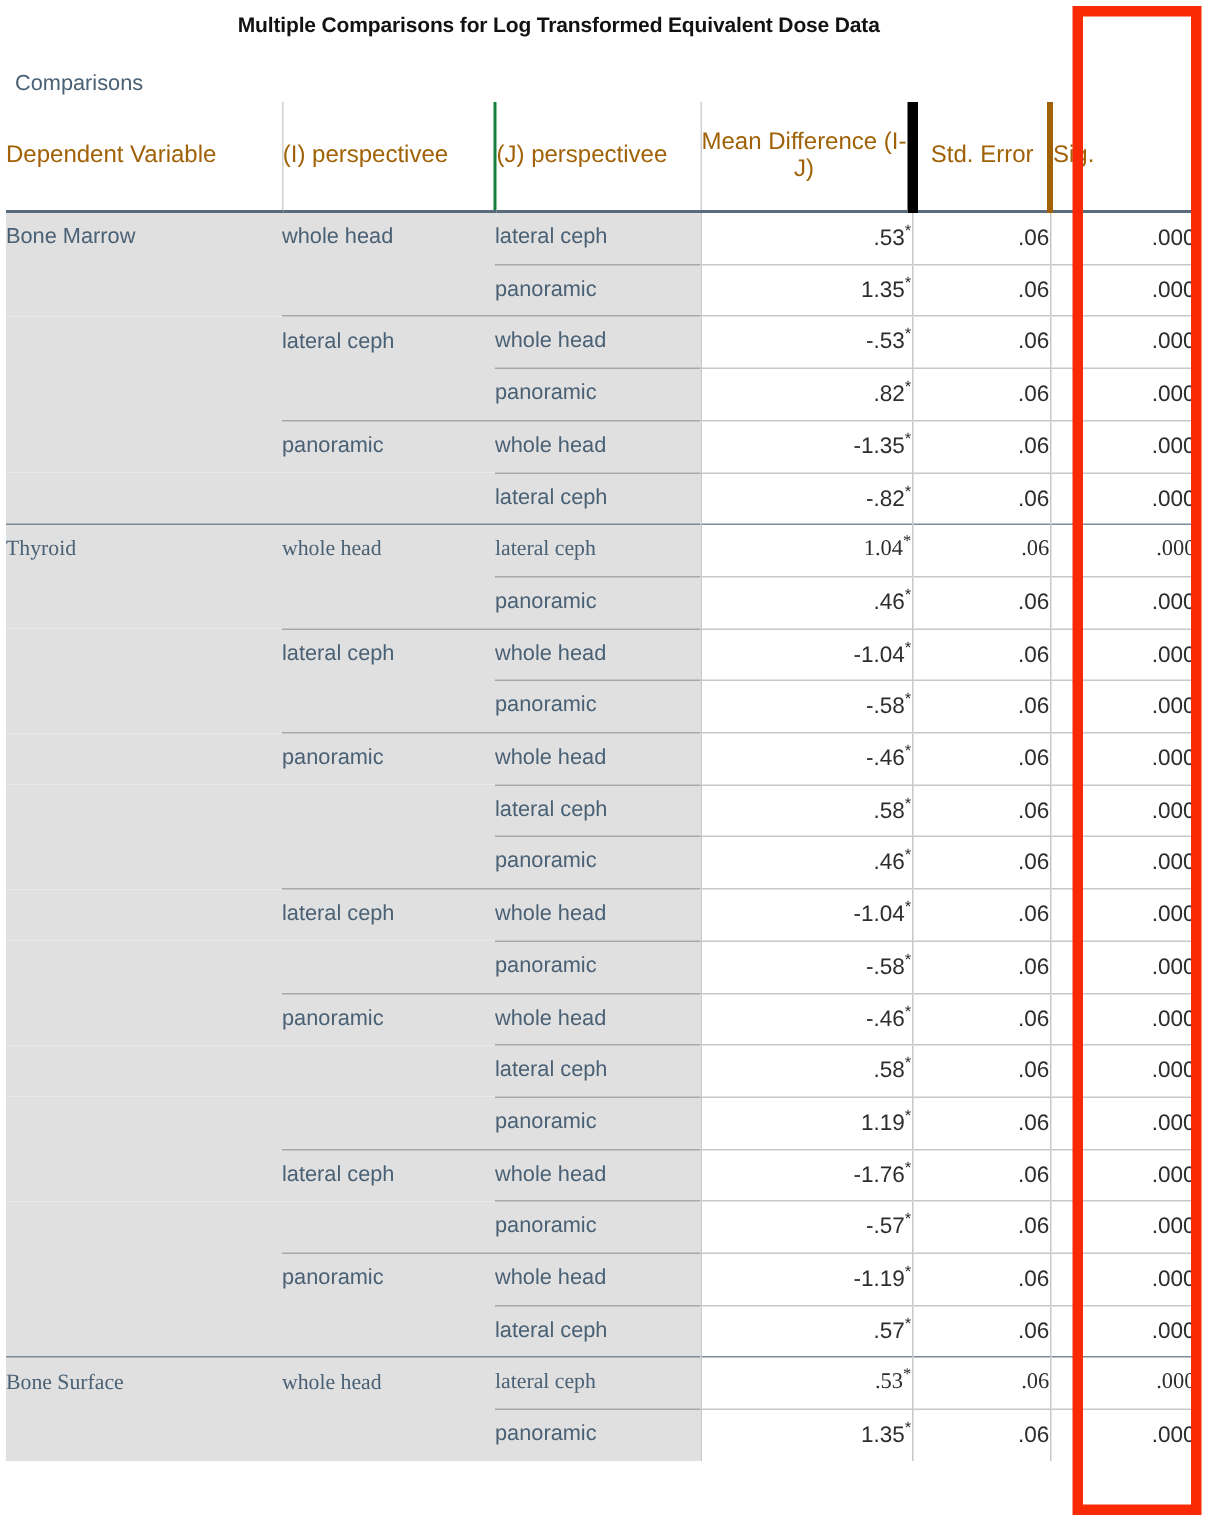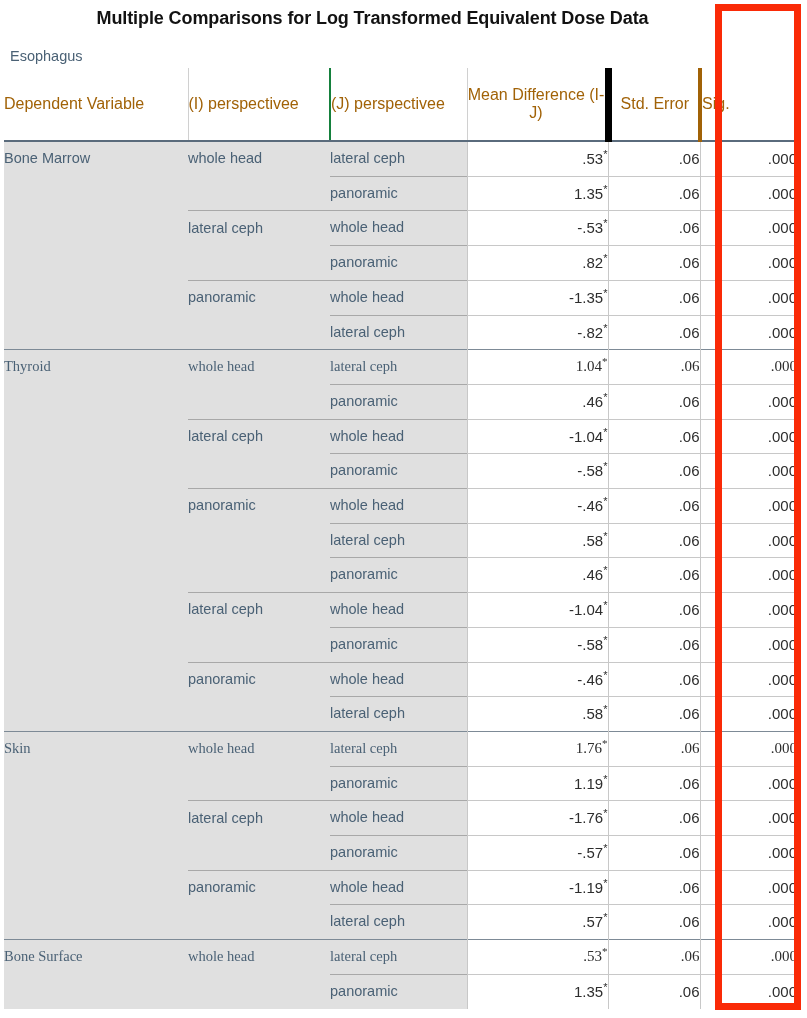--- a/index.html
+++ b/index.html
@@ -18,21 +18,21 @@
     background: #ffffff;
   }
 
   
   .title {
     position: absolute;
     top: 8px;
     left: 0;
     width: 745px;
     text-align: center;
-    font-size: 18px;
+    font-size: 14px;
     font-weight: bold;
     color: #121212;
     letter-spacing: -0.1px;
     white-space: nowrap;
   }
   .subtitle {
     position: absolute;
     top: 48px;
     left: 10px;
     font-size: 14.5px;
@@ -126,21 +126,21 @@
     pointer-events: none;
   }
 </style>
 </head>
 <body>
 
 <div id="page">
 
   <div class="title">Multiple Comparisons for Log Transformed Equivalent Dose Data</div>
 
-  <div class="subtitle">Esophagus</div>
+  <div class="subtitle">Comparisons</div>
 
   <table class="spss">
     <colgroup>
       <col style="width:184px">
       <col style="width:142px">
       <col style="width:137px">
       <col style="width:141px">
       <col style="width:92px">
       <col style="width:97px">
     </colgroup>
@@ -284,28 +284,20 @@
           <td class="c-sig sep-top">.000</td>
         </tr>
         <tr>
           <td class="c-dep"></td>
           <td class="c-i"></td>
           <td class="c-j sep-top">lateral ceph</td>
           <td class="c-md sep-top">.58<sup class="star">*</sup></td>
           <td class="c-se sep-top">.06</td>
           <td class="c-sig sep-top">.000</td>
         </tr>
-        <tr class="group-start">
-          <td class="c-dep">Skin</td>
-          <td class="c-i">whole head</td>
-          <td class="c-j">lateral ceph</td>
-          <td class="c-md">1.76<sup class="star">*</sup></td>
-          <td class="c-se">.06</td>
-          <td class="c-sig">.000</td>
-        </tr>
         <tr>
           <td class="c-dep"></td>
           <td class="c-i"></td>
           <td class="c-j sep-top">panoramic</td>
           <td class="c-md sep-top">1.19<sup class="star">*</sup></td>
           <td class="c-se sep-top">.06</td>
           <td class="c-sig sep-top">.000</td>
         </tr>
         <tr>
           <td class="c-dep"></td>

